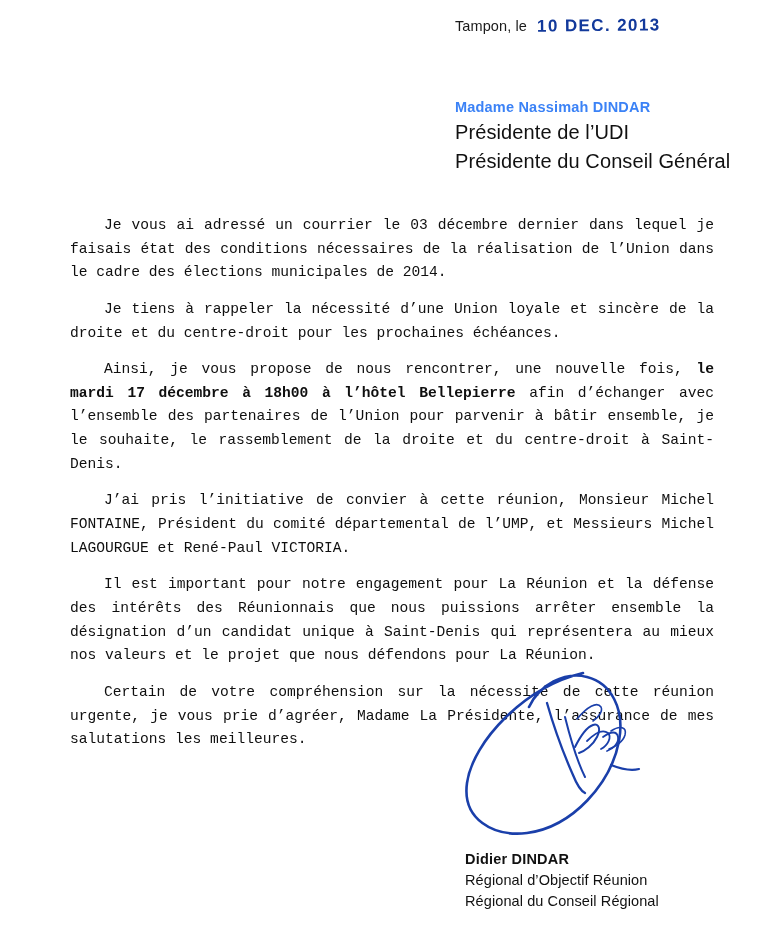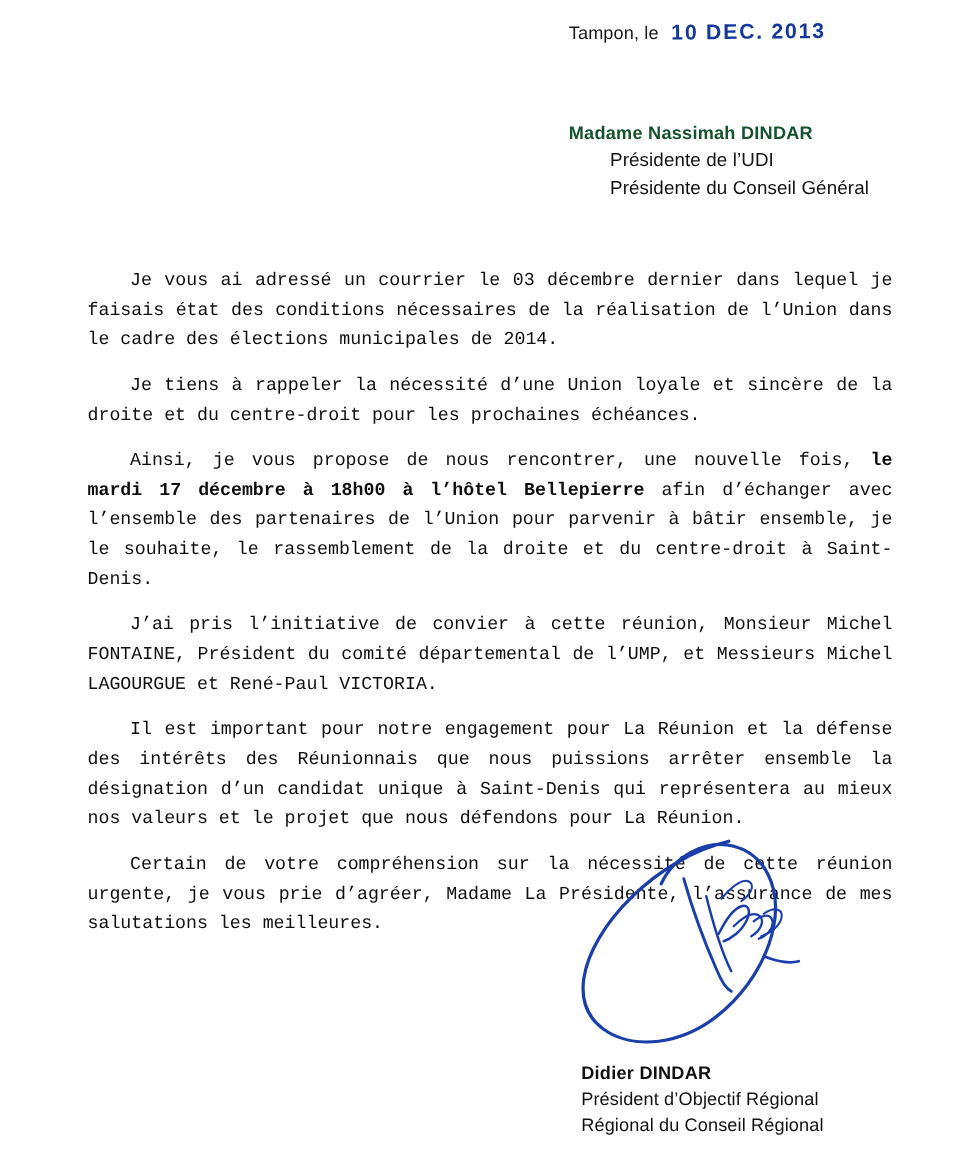--- a/index.html
+++ b/index.html
@@ -47,28 +47,27 @@
   
   .recipient {
     position: absolute;
     left: 455px;
     top: 97px;
     line-height: 1.45;
   }
   .recipient .r-name {
     font-size: 14.5px;
     font-weight: bold;
-    color: #14532d;
+    color: #3b82f6;
     letter-spacing: 0.2px;
   }
   .recipient .r-line {
-    font-size: 15px;
+    font-size: 20px;
     color: #111111;
     letter-spacing: 0.1px;
-    margin-left: 33px;
   }
 
   
   .body-text {
     position: absolute;
     left: 70px;
     top: 214px;
     width: 644px;
     font-size: 14.6px;
     line-height: 1.62;
@@ -154,17 +153,17 @@
       <path d="M172 96 C180 88 188 84 193 88 C197 92 193 100 186 104" stroke="#1a3faa" stroke-width="1.8" stroke-linecap="round"></path>
       <path d="M188 92 C196 86 202 86 203 92 C204 98 198 104 192 106" stroke="#1a3faa" stroke-width="1.8" stroke-linecap="round"></path>
       <path d="M196 86 C205 80 212 82 210 90 C208 97 200 102 194 104" stroke="#1a3faa" stroke-width="1.6" stroke-linecap="round"></path>
       <path d="M162 74 C172 62 182 56 186 62 C188 66 184 72 178 76" stroke="#1a3faa" stroke-width="1.6" stroke-linecap="round"></path>
       <path d="M196 120 C206 124 216 126 224 124" stroke="#1a3faa" stroke-width="2.2" stroke-linecap="round"></path>
     </svg>
   </div>
 
   <div class="signoff">
     <div class="s-name">Didier DINDAR</div>
-    <div class="s-line">Président d’Objectif Régional</div>
+    <div class="s-line">Régional d’Objectif Réunion</div>
     <div class="s-line">Régional du Conseil Régional</div>
   </div>
 
 </div>
 
 </body></html>

